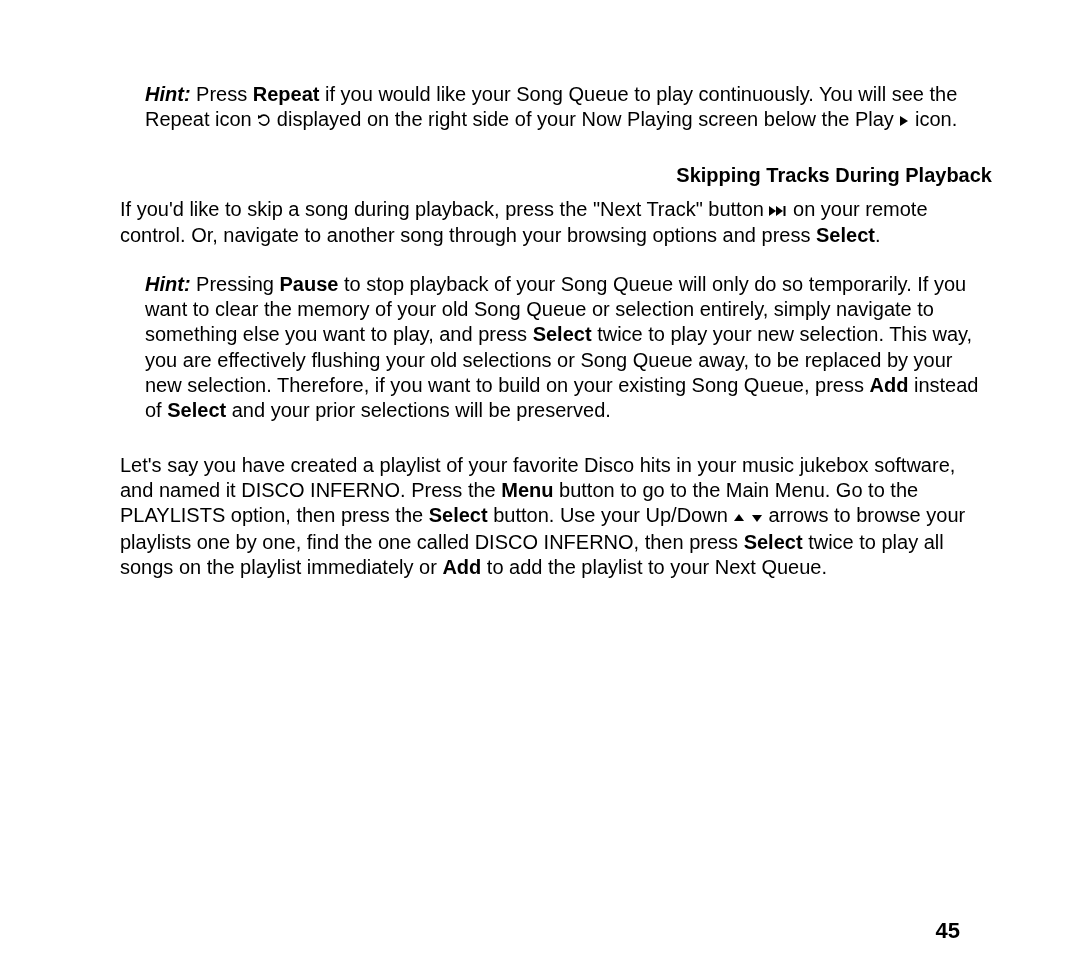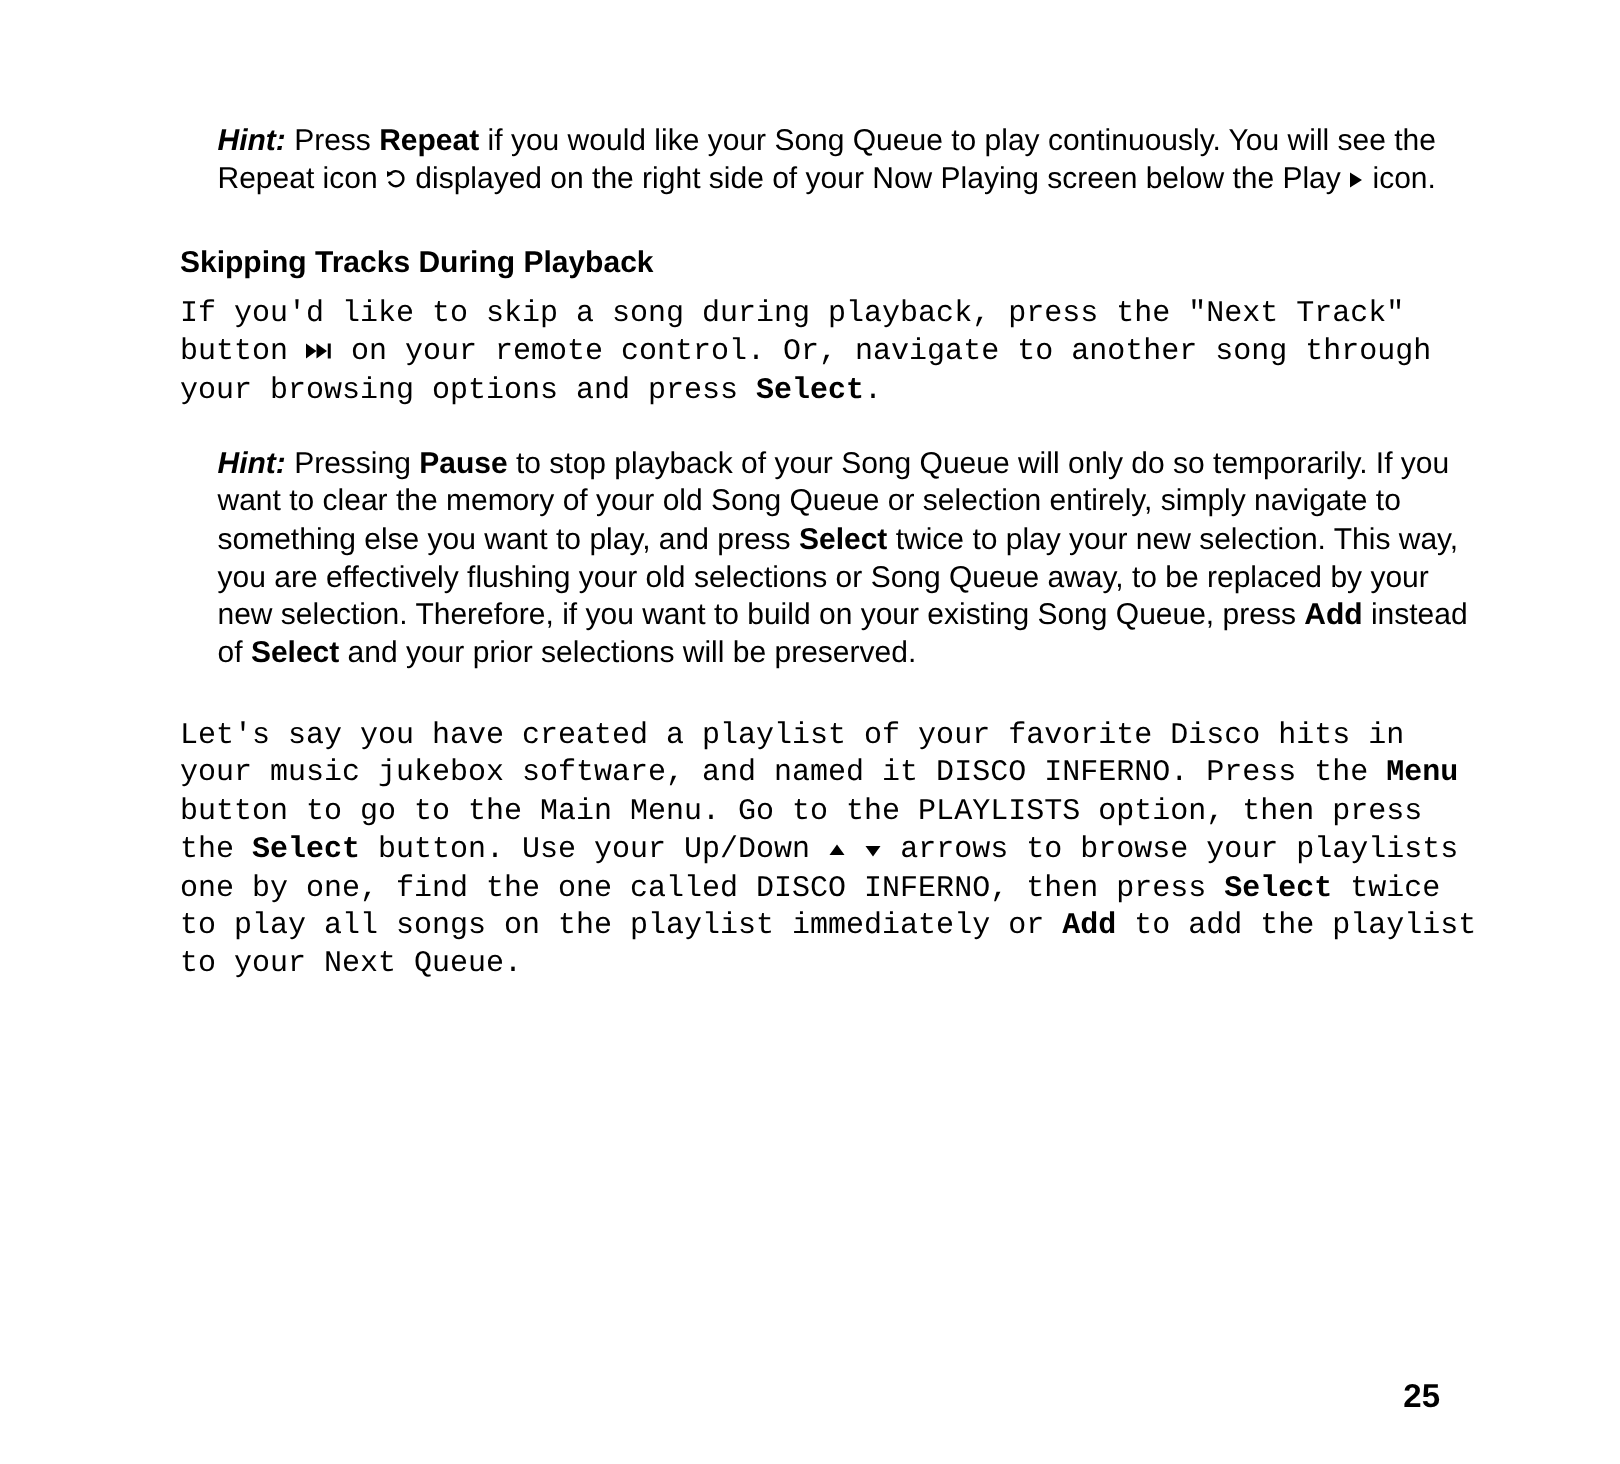--- a/index.html
+++ b/index.html
@@ -18,24 +18,24 @@
     line-height: 1.26;
   }
   .hint {
     padding-left: 25px;
     margin-bottom: 30px;
   }
   .section-head {
     font-weight: 700;
     margin-bottom: 8px;
     font-size: 20px;
+    text-align: right;
   }
   .para {
     margin-bottom: 24px;
-    font-family: Liberation Mono, monospace;
   }
   .bold { font-weight: 700; }
   .italic { font-style: italic; }
   .icon {
     display: inline-block;
     vertical-align: -1px;
   }
   .pagenum {
     position: absolute;
     bottom: 32px;
@@ -77,13 +77,13 @@
     <span>Let's say you have created a playlist of your favorite Disco hits in your music jukebox software, and named it DISCO INFERNO. Press the </span><span class="bold">Menu</span><span> button to go to the Main Menu. Go to the PLAYLISTS option, then press the </span><span class="bold">Select</span><span> button. Use your Up/Down </span><span class="icon"><svg width="12" height="10" viewBox="0 0 12 10">
           <polygon points="6,1 11,8 1,8" fill="#000"></polygon>
         </svg></span> <span class="icon"><svg width="12" height="10" viewBox="0 0 12 10">
           <polygon points="1,2 11,2 6,9" fill="#000"></polygon>
         </svg></span><span> arrows to browse your playlists one by one, find the one called DISCO INFERNO, then press </span><span class="bold">Select</span><span> twice to play all songs on the playlist immediately or </span><span class="bold">Add</span><span> to add the playlist to your Next Queue.</span>
   </div>
 
 
 </div>
 
-<div class="pagenum">25</div>
+<div class="pagenum">45</div>
 
 </body></html>

